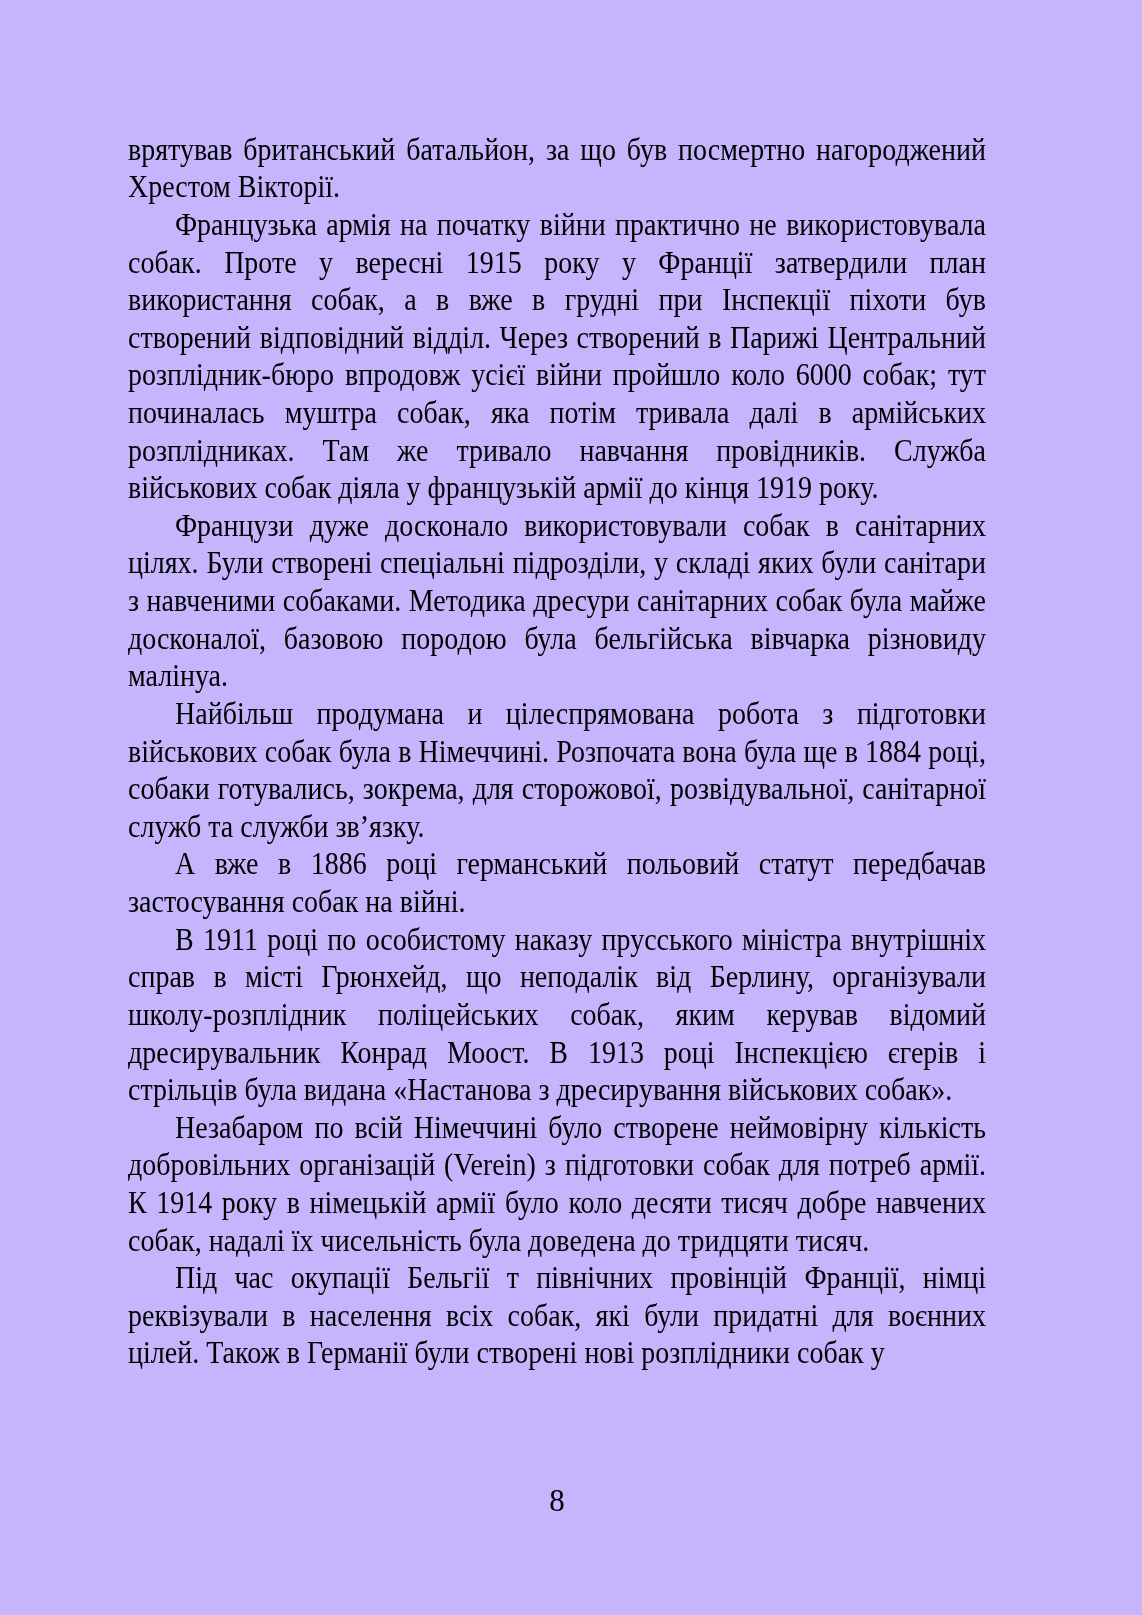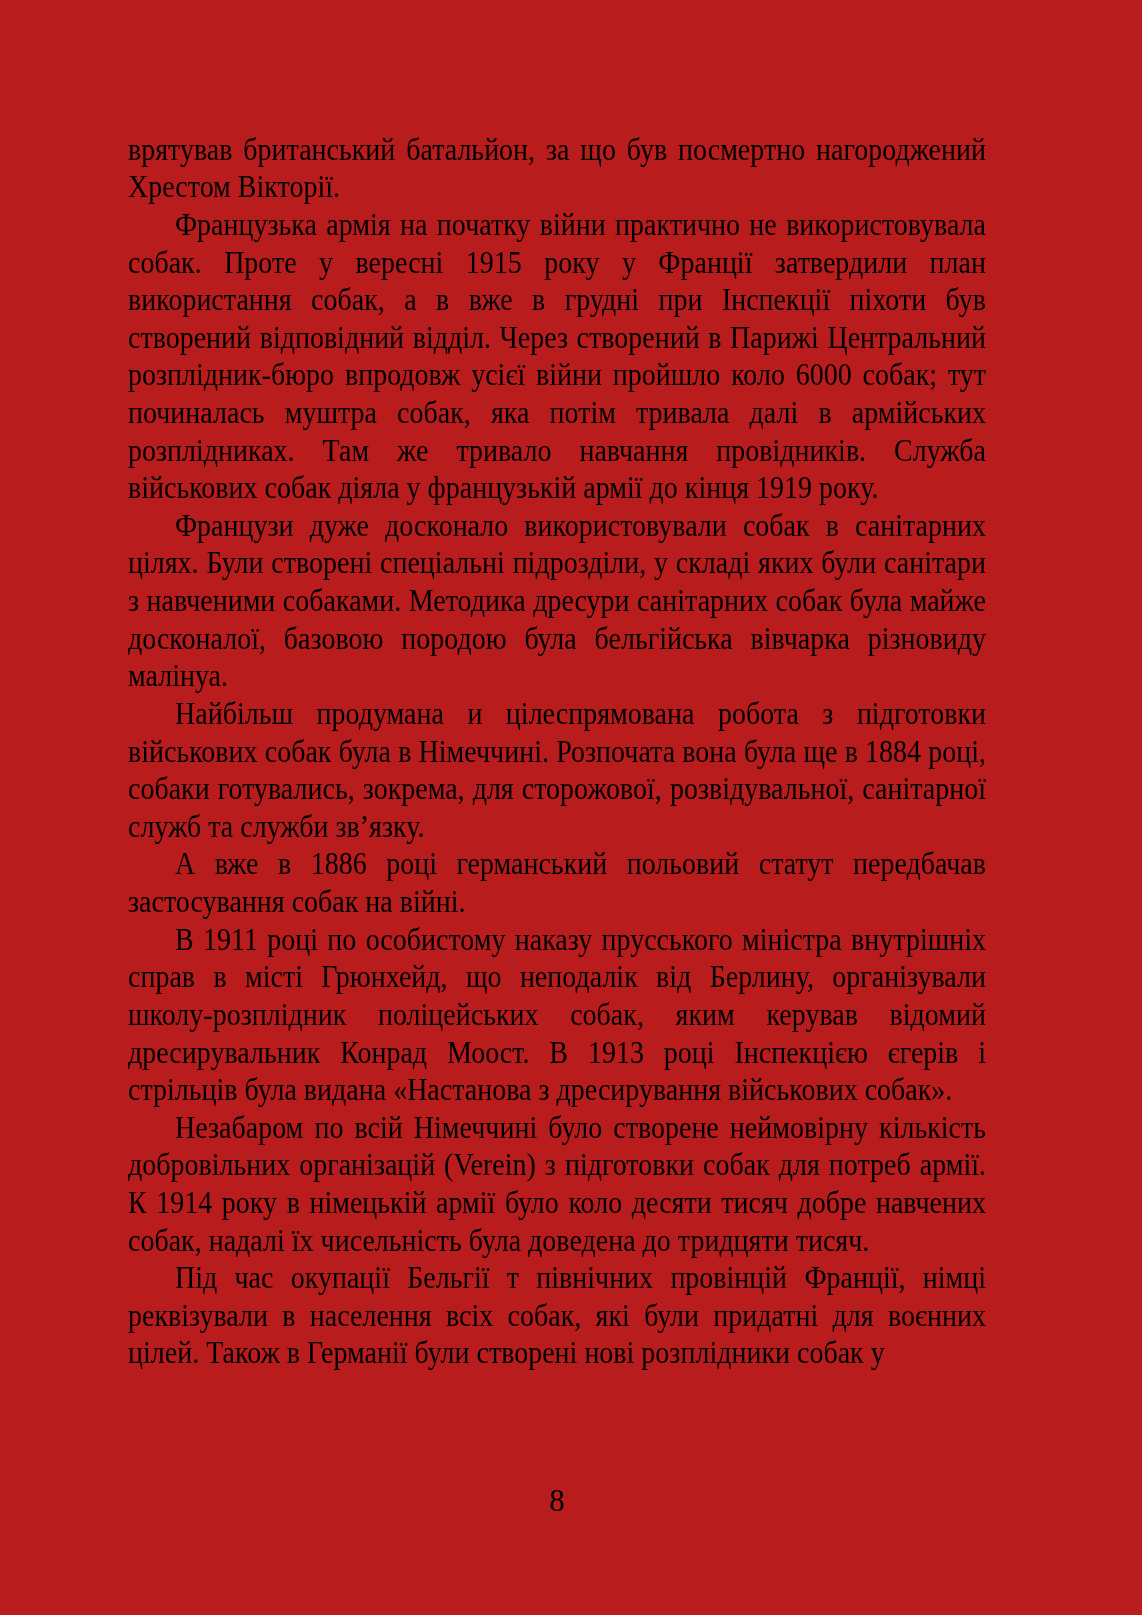--- a/index.html
+++ b/index.html
@@ -4,21 +4,21 @@
 <style>
   html, body {
     margin: 0;
     padding: 0;
     background: #ffffff;
   }
   .page {
     position: relative;
     width: 1142px;
     height: 1615px;
-    background: #b91c1c;
+    background: #c4b5fd;
     color: #000000;
     font-family: "Liberation Serif", "DejaVu Serif", serif;
     overflow: hidden;
   }
   
   .text-block {
     position: absolute;
     left: 128px;
     top: 130px;
     width: 858px;

